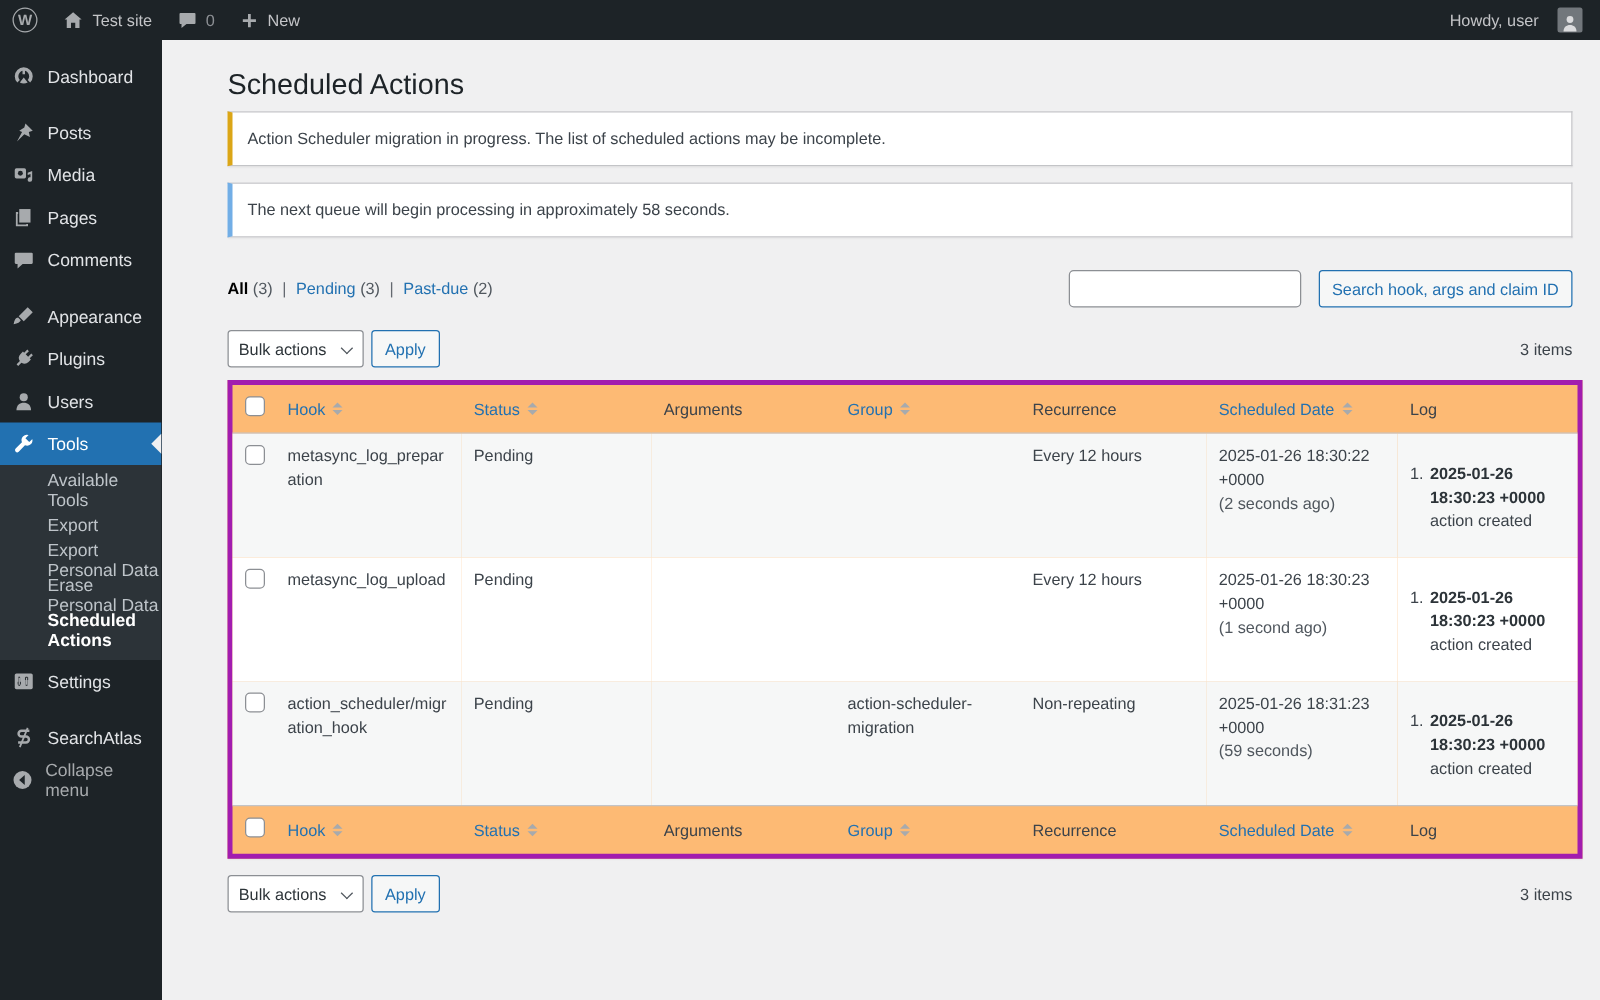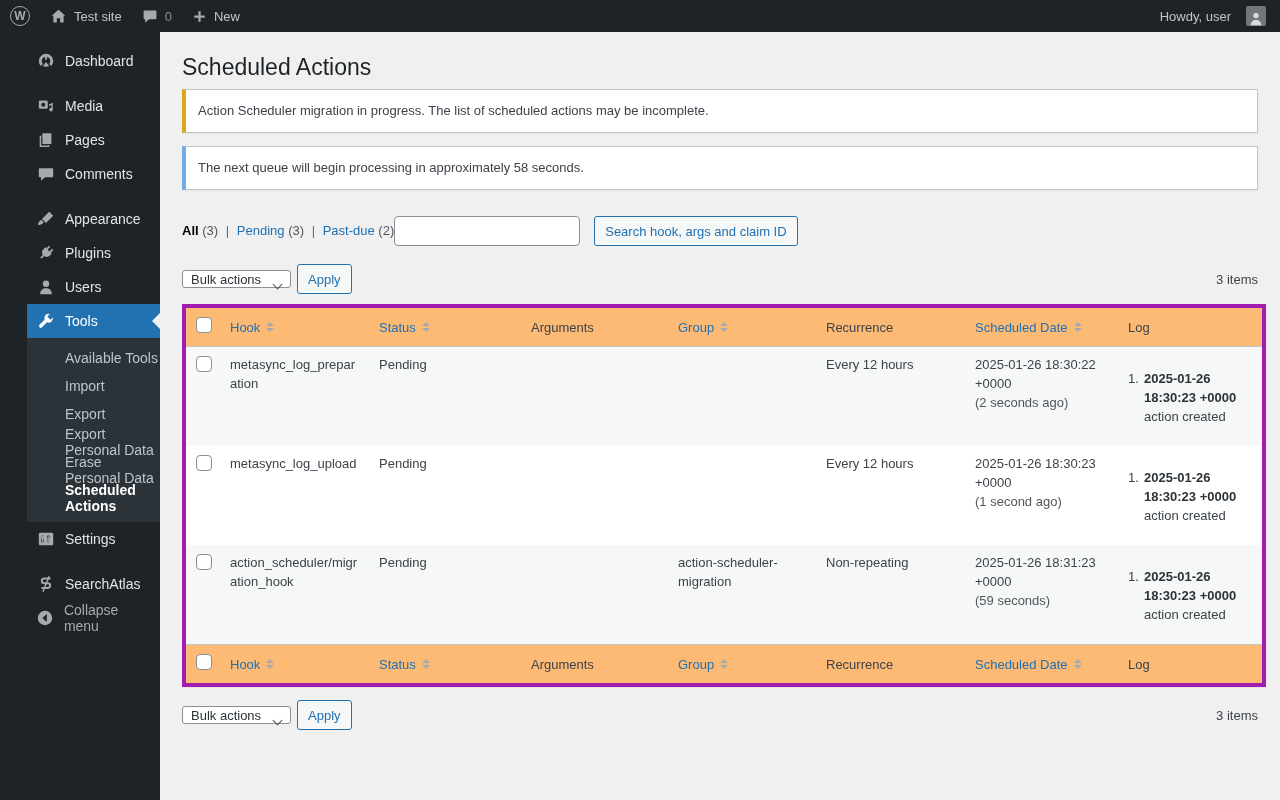--- a/index.html
+++ b/index.html
@@ -25,22 +25,22 @@
     display: flex; align-items: center; justify-content: center;
     font-size: 12px; font-weight: bold;
   }
   .ab-icon svg { display: block; }
   .avatar {
     width: 20px; height: 20px; margin-left: 8px; border-radius: 2px;
     background: #72777c; display: flex; align-items: flex-end; justify-content: center; overflow: hidden;
   }
   
   .sidebar {
-    position: fixed; top: 32px; left: 0; bottom: 0; width: 160px;
-    background: #1d2327; z-index: 50; padding-left: 27px;
+    position: fixed; top: 32px; left: 0; bottom: 0; width: 129px;
+    background: #1d2327; z-index: 50;
   }
   .menu-pad-top { height: 12px; }
   .menu-sep { height: 11px; }
   .menu-item {
     height: 34px; display: flex; align-items: center; gap: 9px;
     padding: 0 8px 0 9px; color: #e2e4e7; font-size: 14px; cursor: pointer;
   }
   .menu-item .mi-icon { width: 20px; display: flex; justify-content: center; align-items: center; }
   .menu-item .mi-icon svg { display: block; }
   .menu-item.active { background: #2271b1; color: #fff; position: relative; align-items: center; }
@@ -67,42 +67,42 @@
   .tab-arrow { width: 0; height: 0; border-left: 4px solid transparent; border-right: 4px solid transparent; border-top: 5px solid #787c82; }
   h1.page-title { padding-top: 21px; font-size: 23px; font-weight: 400; color: #1d2327; line-height: 29px; }
   .notice {
     background: #fff; border: 1px solid #c3c4c7; border-left-width: 4px;
     box-shadow: 0 1px 1px rgba(0,0,0,.04);
     padding: 12px 12px; font-size: 13px; color: #3c434a; line-height: 18px;
   }
   .notice-warning { border-left-color: #dba617; margin-top: 7px; }
   .notice-info { border-left-color: #72aee6; margin-top: 13px; }
   
-  .filter-row { display: flex; justify-content: flex-start; align-items: flex-start; margin-top: 26px; }
+  .filter-row { display: flex; justify-content: space-between; align-items: flex-start; margin-top: 26px; }
   .subsubsub { font-size: 13px; padding-top: 7px; color: #50575e; }
   .subsubsub .current { color: #000; font-weight: bold; }
   .subsubsub a { color: #2271b1; text-decoration: none; cursor: pointer; }
   .subsubsub .count { color: #50575e; }
   .subsubsub .sep { color: #646970; margin: 0 4px; }
   .search-box { display: flex; gap: 14px; }
   .search-box input {
     width: 186px; height: 30px; border: 1px solid #8c8f94; border-radius: 4px;
     background: #fff; padding: 0 8px; font-size: 13px; font-family: inherit; color: #2c3338;
   }
   .btn-secondary {
     height: 30px; background: #f6f7f7; border: 1px solid #2271b1; border-radius: 3px;
     color: #2271b1; font-size: 13px; font-family: inherit; padding: 0 10px; cursor: pointer;
   }
   
   .tablenav { display: flex; justify-content: space-between; align-items: center; margin-top: 18px; }
   .tablenav.bottom { margin-top: 13px; }
   .bulk-actions { display: flex; gap: 6px; align-items: center; }
   .select-wrap { position: relative; display: inline-block; }
   .select-wrap select {
-    height: 18px; border: 1px solid #8c8f94; border-radius: 3px; background: #fff;
+    height: 30px; border: 1px solid #8c8f94; border-radius: 3px; background: #fff;
     font-size: 13px; font-family: inherit; color: #2c3338; padding: 0 28px 0 8px;
     appearance: none; -webkit-appearance: none; cursor: pointer;
   }
   .select-wrap::after {
     content: ""; position: absolute; right: 10px; top: 11px;
     width: 6px; height: 6px; border-right: 1.6px solid #50575e; border-bottom: 1.6px solid #50575e;
     transform: rotate(45deg); pointer-events: none;
   }
   .items-count { font-size: 13px; color: #3c434a; }
   
@@ -198,20 +198,28 @@
       <svg width="18" height="18" viewBox="0 0 20 20">
           <path fill="#a7aaad" d="M10 2 a8 8 0 0 1 8 8 a8 8 0 0 1 -2.3 5.6 l-2.2-2.2 a5 5 0 0 0 -2.4-8.2 l0 3 l-2.2 0 l0-3 a5 5 0 0 0 -2.4 8.2 l-2.2 2.2 A8 8 0 0 1 2 10 a8 8 0 0 1 8-8 z M10 11 l3.5 4.6 a8 8 0 0 1 -7 0 z"></path>
         </svg>
     </span>
     <span>Dashboard</span>
   </div>
   <div class="menu-sep"></div>
   <div class="menu-item">
     <span class="mi-icon">
       <svg width="18" height="18" viewBox="0 0 20 20">
+          <path fill="#a7aaad" d="M11.5 2 L18 8.5 L14.5 9.5 L15.5 14 L10.5 11.5 L4 18 L8.5 9.5 L6 8.5 L10.5 5.5 Z"></path>
+        </svg>
+    </span>
+    <span>Posts</span>
+  </div>
+  <div class="menu-item">
+    <span class="mi-icon">
+      <svg width="18" height="18" viewBox="0 0 20 20">
           <rect x="2" y="4" width="10" height="9" rx="1.5" fill="#a7aaad"></rect>
           <circle cx="7" cy="8.5" r="2.2" fill="#1d2327"></circle>
           <path fill="#a7aaad" d="M13.5 8 l4-1.5 v7.5 a2 2 0 1 1 -1.5-1.9 v-3 l-2.5 1 z"></path>
         </svg>
     </span>
     <span>Media</span>
   </div>
   <div class="menu-item">
     <span class="mi-icon">
       <svg width="18" height="18" viewBox="0 0 20 20">
@@ -258,21 +266,20 @@
   <div class="menu-item active">
     <span class="mi-icon">
       <svg width="18" height="18" viewBox="0 0 20 20">
           <path fill="#fff" d="M17.5 5.5 a4.8 4.8 0 0 1 -6.4 5.9 l-5.6 5.6 a1.9 1.9 0 0 1 -2.7-2.7 l5.6-5.6 A4.8 4.8 0 0 1 14.3 2.3 l-2.8 2.8 3.4 3.4 2.8-2.8 a4.8 4.8 0 0 1 -0.2-0.2 z"></path>
         </svg>
     </span>
     <span>Tools</span>
   </div>
   <div class="submenu">
     <div class="submenu-item">Available Tools</div>
-    <div class="submenu-item">Import</div>
     <div class="submenu-item">Export</div>
     <div class="submenu-item">Export Personal Data</div>
     <div class="submenu-item">Erase Personal Data</div>
     <div class="submenu-item current">Scheduled Actions</div>
   </div>
   <div class="menu-item">
     <span class="mi-icon">
       <svg width="18" height="18" viewBox="0 0 20 20">
           <rect x="2" y="3" width="16" height="14" rx="1.5" fill="#a7aaad"></rect>
           <path stroke="#1d2327" stroke-width="1.5" d="M6 6 v8 M12.5 6 v8"></path>

